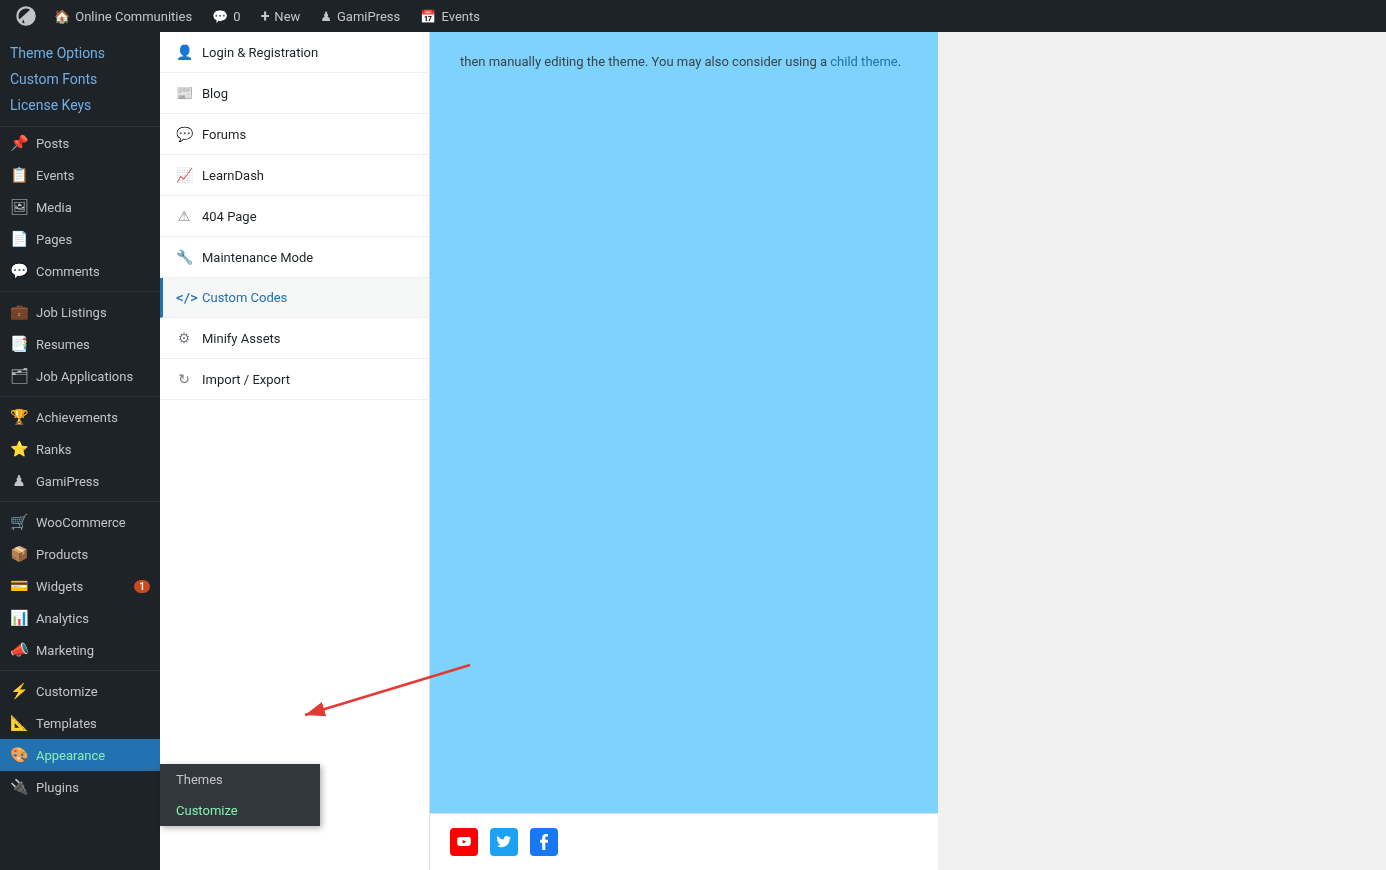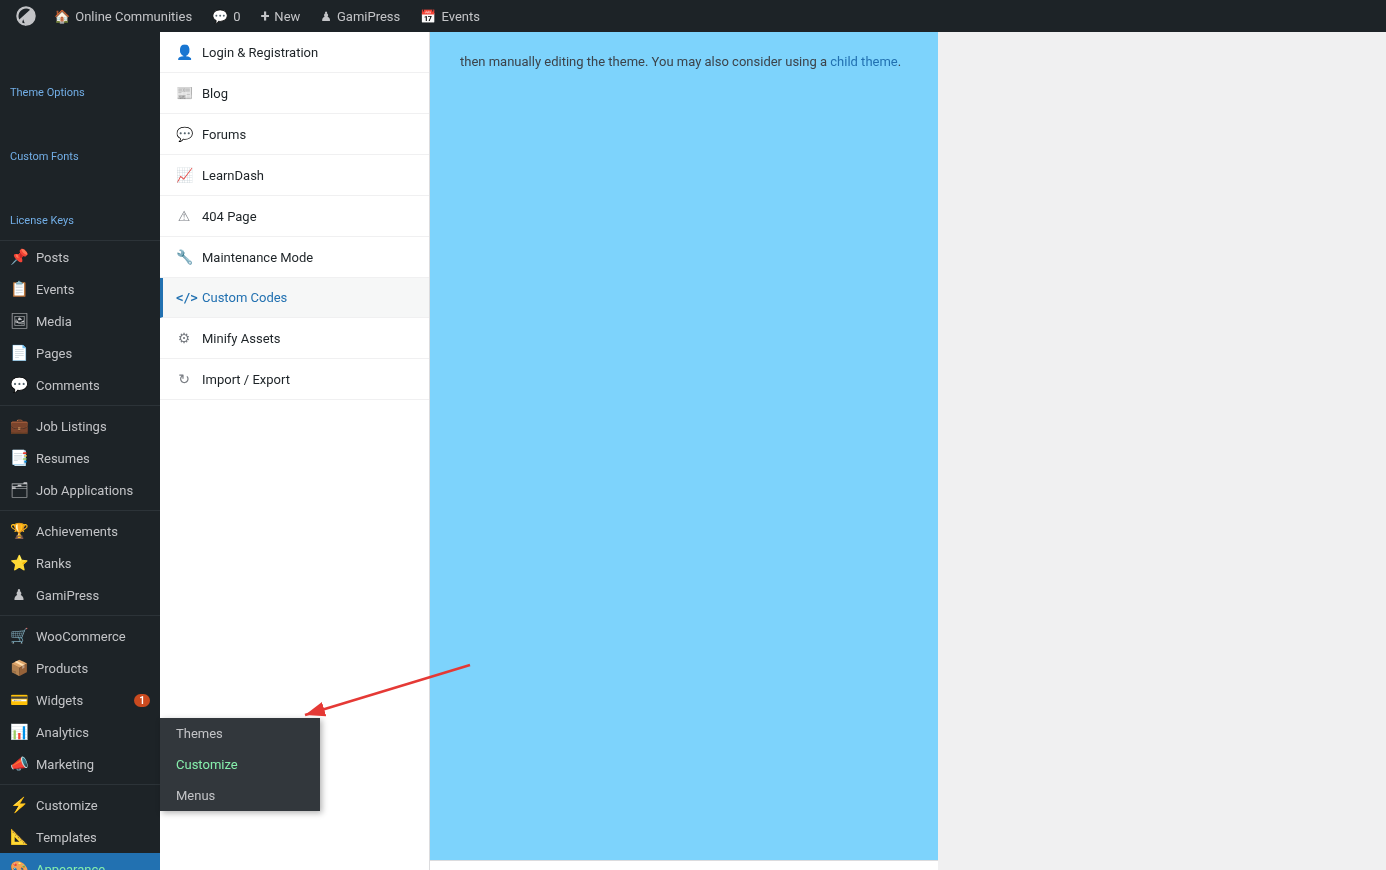--- a/index.html
+++ b/index.html
@@ -66,23 +66,22 @@
       padding: 1px 5px;
       font-size: 10px;
       font-weight: 600;
       margin-left: auto;
     }
     .sidebar-top-links { padding: 8px 0; border-bottom: 1px solid #2c3338; }
     .sidebar-top-link {
       display: block;
       padding: 5px 10px;
       color: #72aee6;
-      font-size: 11px;
-      cursor: pointer;
-      margin-top: 41px;
+      font-size: 14px;
+      cursor: pointer;
     }
 
     
     #sub-nav-panel {
       width: 270px;
       background: #fff;
       border-right: 1px solid #dcdcde;
       flex-shrink: 0;
     }
     .sub-nav-item {
@@ -142,21 +141,21 @@
       font-size: 16px;
       cursor: pointer;
     }
     .social-youtube { background: #ff0000; color: #fff; }
     .social-twitter { background: #1da1f2; color: #fff; }
     .social-facebook { background: #1877f2; color: #fff; }
 
     
     #appearance-submenu {
       position: fixed;
-      bottom: 59px;
+      bottom: 44px;
       left: 160px;
       background: #32373c;
       min-width: 160px;
       z-index: 1000;
       box-shadow: 2px 2px 6px rgba(0,0,0,0.3);
     }
     .appearance-submenu-item {
       display: block;
       padding: 8px 16px;
       color: #c3c4c7;
@@ -366,21 +365,20 @@
       </div>
     </div>
   </div>
 
   <div style="flex:1; background:#f0f0f1;"></div>
 </div>
 
 <div id="appearance-submenu">
   <a class="appearance-submenu-item">Themes</a>
   <a class="appearance-submenu-item active-sub">Customize</a>
-  <a class="appearance-submenu-item">Menus</a>
 </div>
 
 <svg class="annotation-arrow" style="position:fixed;left:230px;bottom:90px;width:260px;height:120px;pointer-events:none;z-index:3000;" viewBox="0 0 260 120">
   <defs>
     <marker id="arrowhead" markerWidth="8" markerHeight="6" refX="8" refY="3" orient="auto">
       <polygon points="0 0, 8 3, 0 6" fill="#e53935"></polygon>
     </marker>
   </defs>
 
   <line x1="240" y1="5" x2="75" y2="55" stroke="#e53935" stroke-width="2.5" marker-end="url(#arrowhead)"></line>

